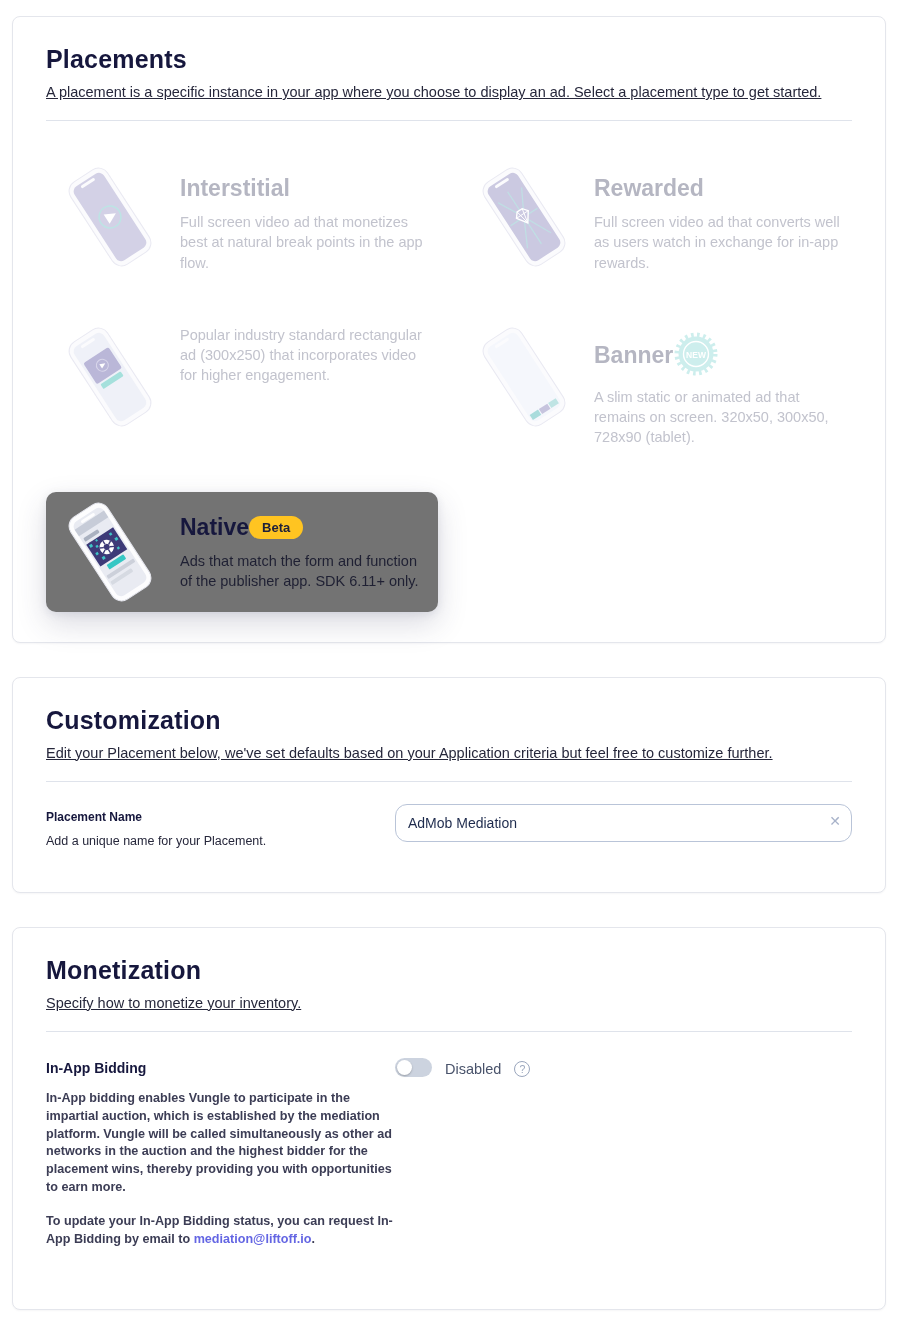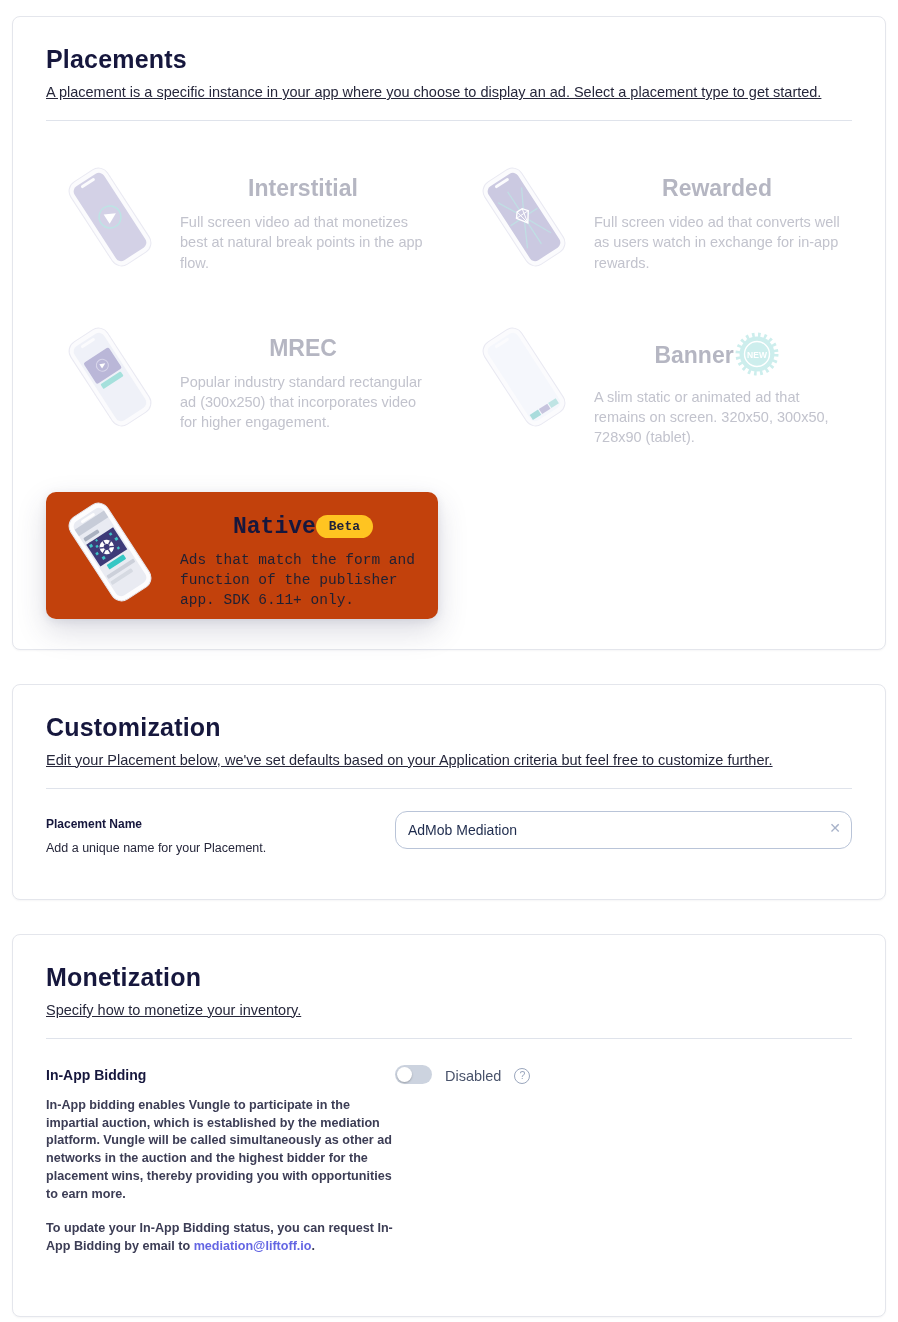--- a/index.html
+++ b/index.html
@@ -34,27 +34,26 @@
   .tiles {
     display: grid; grid-template-columns: 1fr 1fr;
     column-gap: 22px; row-gap: 36px;
     margin-top: 36px;
   }
   .tile { display: flex; gap: 14px; padding: 8px 12px 8px 8px; border-radius: 10px; cursor: pointer; }
   .tile-icon { width: 112px; height: 104px; flex: 0 0 auto; }
   .tile-body { flex: 1; min-width: 0; }
   .tile-title {
     margin: 10px 0 10px; font-size: 23px; font-weight: 700; color: #b5b6c2;
-    display: flex; align-items: center; justify-content: center;
+    display: flex; align-items: center; justify-content: flex-start;
   }
   .tile-desc { margin: 0; font-size: 14.5px; line-height: 1.4; color: #c2c3cd; max-width: 262px; }
   .tile.selected {
-    background: #c2410c;
+    background: #737373;
     box-shadow: 0 12px 30px rgba(53,56,95,.18), 0 2px 8px rgba(53,56,95,.10);
-    font-family: Liberation Mono, monospace;
   }
   .tile.selected .tile-title { color: #16173d; margin-top: 14px; }
   .tile.selected .tile-desc  { color: #1f2033; }
   .beta-badge {
     background: #FFC421; color: #20213a;
     font-size: 13px; font-weight: 700;
     padding: 5px 13px; border-radius: 13px; line-height: 1;
   }
   .seal { width: 46px; height: 46px; margin-top: -4px; flex: 0 0 auto; }
 
@@ -161,23 +160,20 @@
             <rect x="38.5" y="8" width="35" height="88" rx="6" fill="#eff1f8"></rect>
             <rect x="48" y="10" width="16" height="3" rx="1.5" fill="#fbfbfd"></rect>
             <rect x="41" y="26" width="30" height="25" rx="2" fill="#bab7d8"></rect>
             <circle cx="56" cy="38" r="6" fill="none" stroke="#d8d6ea" stroke-width="1"></circle>
             <path d="M54 35.5 L59.5 38 L54 40.5 Z" fill="#ffffff"></path>
             <rect x="44" y="53" width="24" height="5.5" rx="1" fill="#a5e0dc"></rect>
           </g>
         </svg>
       </span>
       <div class="tile-body">
-        <h3 class="tile-title">
-            <span>MREC</span>
-          </h3>
         <p class="tile-desc">Popular industry standard rectangular ad (300x250) that incorporates video for higher engagement.</p>
       </div>
     </div>
 
     <div class="tile">
       <span class="tile-icon">
         <svg viewBox="0 0 112 104" width="112" height="104">
           <g transform="rotate(-33 56 52)">
             <rect x="34" y="3" width="44" height="98" rx="11" fill="#fbfbfd" stroke="#e9e9f2"></rect>
             <rect x="38.5" y="8" width="35" height="88" rx="6" fill="#f5f7fc"></rect>

